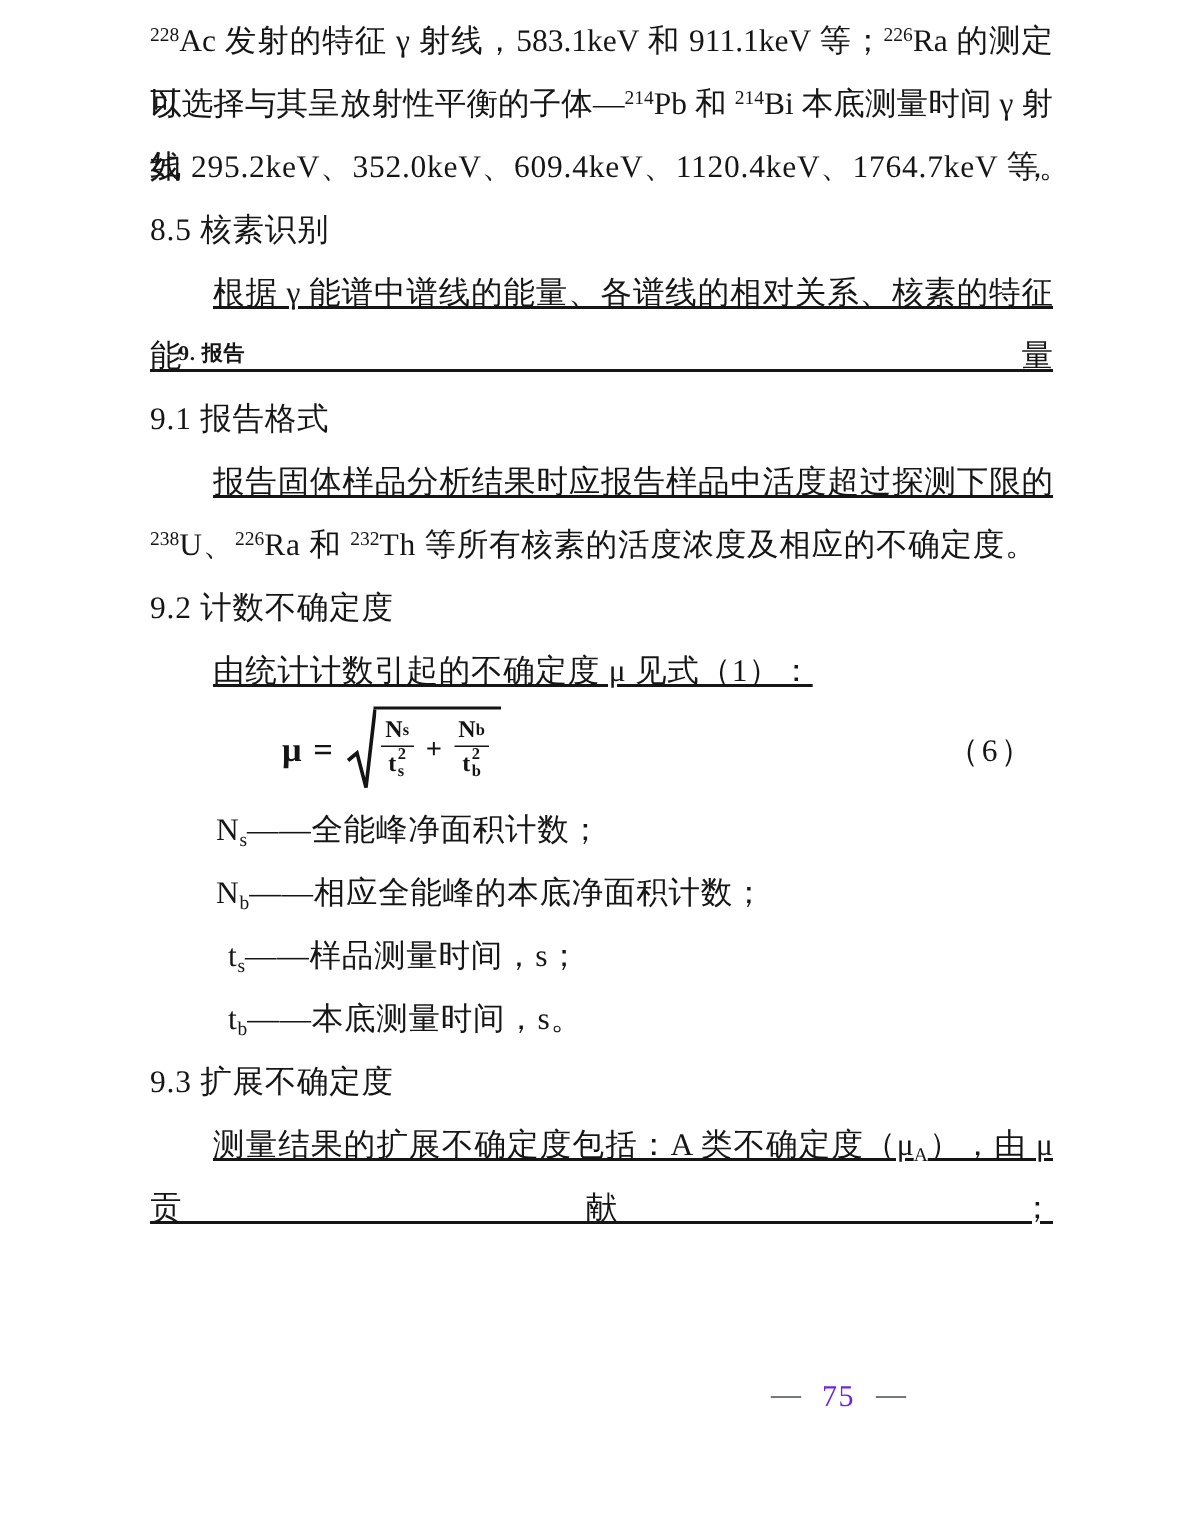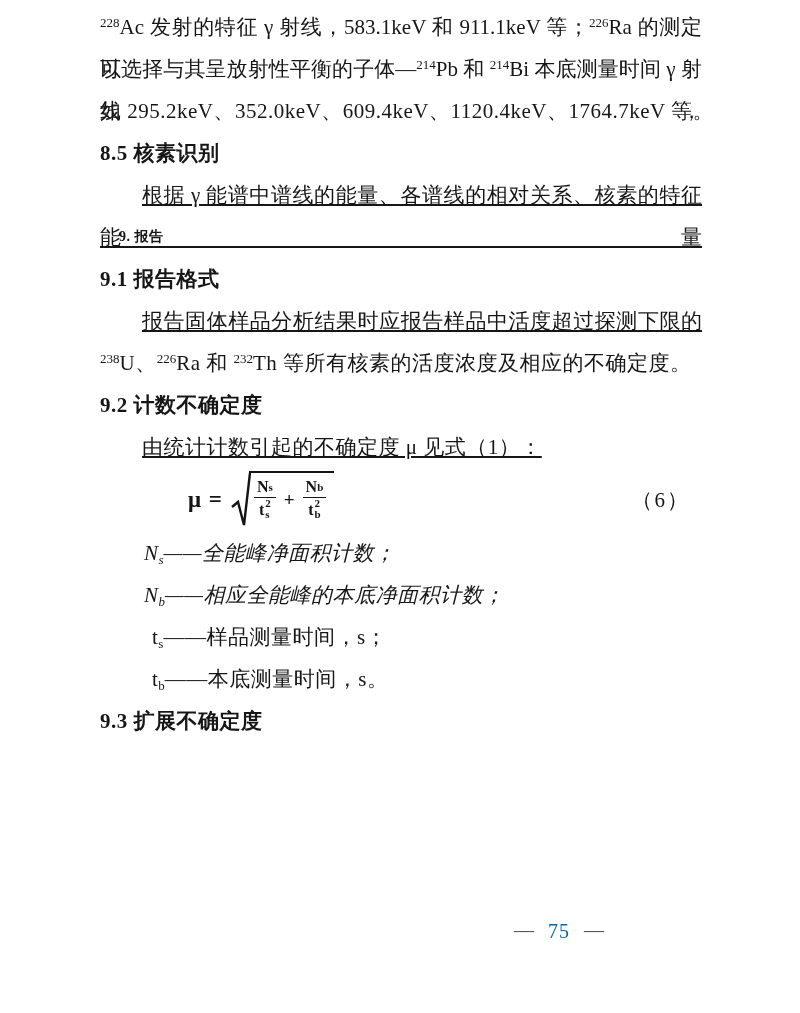--- a/index.html
+++ b/index.html
@@ -29,35 +29,35 @@
   }
   .line.j {
     white-space: normal;
     text-align: justify;
     text-align-last: justify;
     letter-spacing: 0;
     width: 100%;
   }
   .indent { padding-left: 42px; text-decoration: underline; }
   .indent.j { padding-left: 0; text-indent: 42px; }
-  .heading { font-weight: bold; }
+  .heading { font-weight: normal; }
   .heading-major { font-weight: bold; font-size: 14px; margin-left: 19px; }
   sup.ss {
     font-size: 13px;
     vertical-align: 7px;
     letter-spacing: 0;
     line-height: 0;
   }
   sub.sb {
     font-size: 13px;
     vertical-align: -4px;
     letter-spacing: 0;
     line-height: 0;
   }
-  .def-n { padding-left: 44px; font-style: italic; }
+  .def-n { padding-left: 44px; }
   .def-t { padding-left: 52px; }
 
   
   .formula-row {
     position: relative;
     height: 64px;
     display: flex;
     align-items: center;
   }
   .formula {
@@ -117,21 +117,21 @@
   .footer {
     position: absolute;
     right: 100px;
     top: 920px;
     display: flex;
     align-items: center;
     gap: 14px;
     font-size: 20px;
   }
   .footer .dash { color: #4a4f55; transform: translateY(-1px); }
-  .footer .num { color: #0369a1; letter-spacing: 1px; }
+  .footer .num { color: #6d28d9; letter-spacing: 1px; }
 </style>
 </head>
 <body>
 
 <div class="page">
   <div class="content">
 
     <div class="line j"><sup class="ss">228</sup><span>Ac 发射的特征 γ 射线，583.1keV 和 911.1keV 等；</span><sup class="ss">226</sup><span>Ra 的测定可</span></div>
 
     <div class="line j"><span>以选择与其呈放射性平衡的子体—</span><sup class="ss">214</sup><span>Pb 和 </span><sup class="ss">214</sup><span>Bi 本底测量时间 γ 射线，</span></div>
@@ -191,20 +191,21 @@
       <span class="eq-number">（6）</span>
     </div>
 
 
     <div class="line def-n"><span>N</span><sub class="sb">s</sub><span>——</span><span>全能峰净面积计数；</span></div>
     <div class="line def-n"><span>N</span><sub class="sb">b</sub><span>——</span><span>相应全能峰的本底净面积计数；</span></div>
     <div class="line def-t"><span>t</span><sub class="sb">s</sub><span>——</span><span>样品测量时间，s；</span></div>
     <div class="line def-t"><span>t</span><sub class="sb">b</sub><span>——</span><span>本底测量时间，s。</span></div>
 
     <div class="line heading">9.3 扩展不确定度</div>
+    <div class="line j indent"><span>测量结果的扩展不确定度包括：A 类不确定度（μ</span><sub class="sb">A</sub><span>），由 μ 贡献；</span></div>
 
   </div>
 
   <div class="footer">
     <span class="dash">—</span>
     <span class="num">75</span>
     <span class="dash">—</span>
   </div>
 </div>
 

